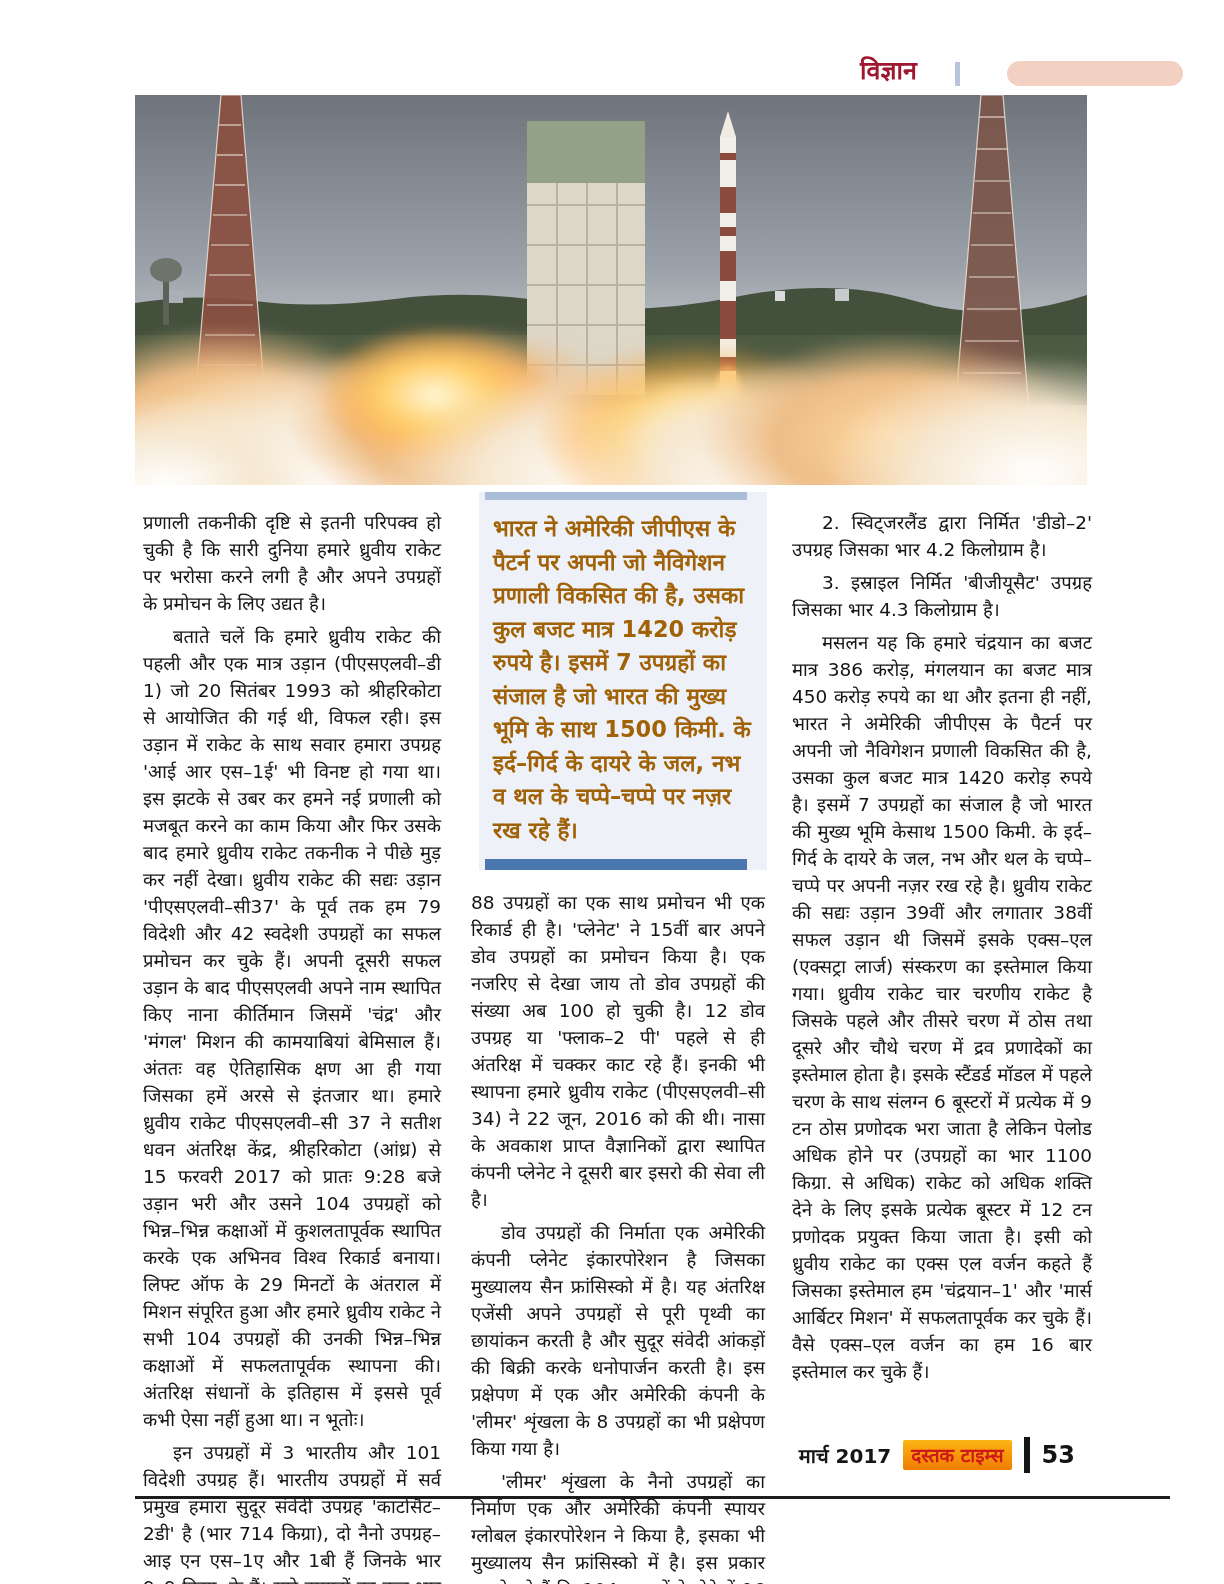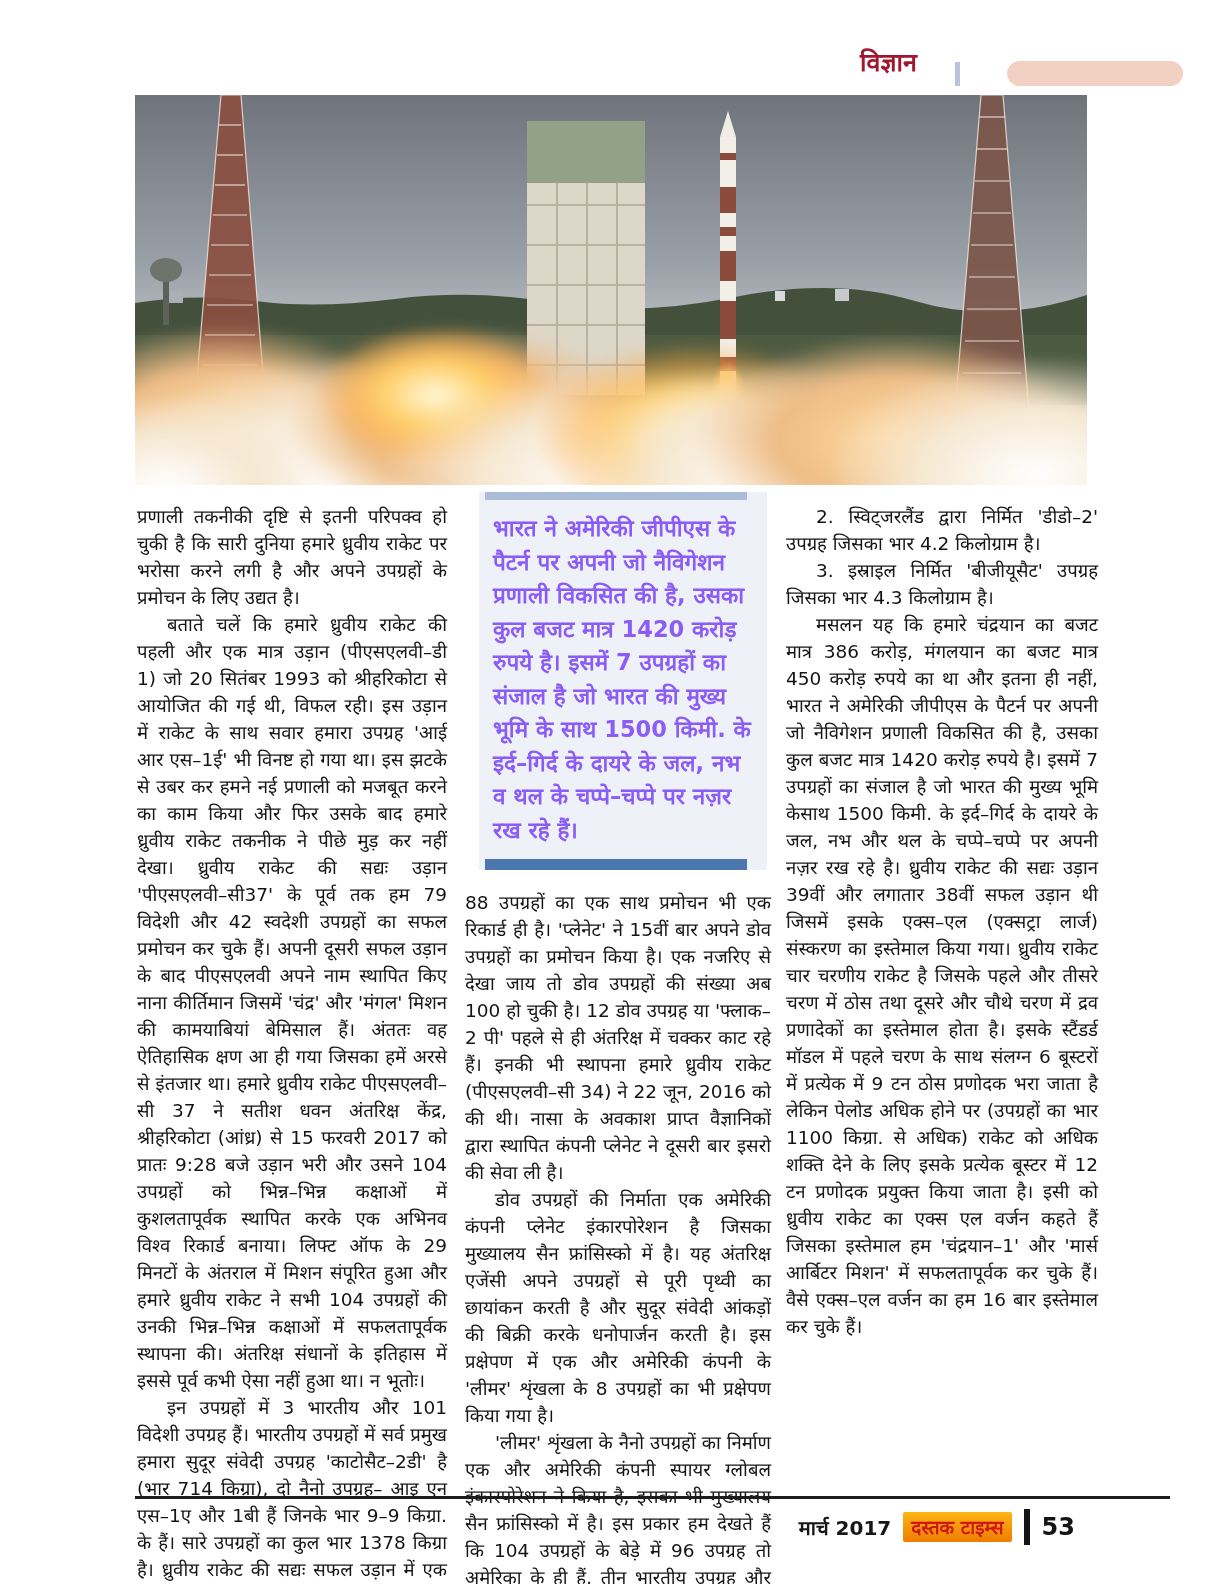--- a/index.html
+++ b/index.html
@@ -2,21 +2,21 @@
 <html lang="hi"><head>
 <meta charset="utf-8">
 <style>
   html,body{margin:0;padding:0;}
   body{
     width:1224px;height:1584px;position:relative;background:#ffffff;
     font-family:"DejaVu Sans", sans-serif;color:#111;
   }
   
   .hdr-label{
-    position:absolute;top:44px;left:860px;width:90px;
+    position:absolute;top:52px;left:860px;width:90px;
     font-size:25px;font-weight:600;color:#a01830;text-align:left;
   }
   .hdr-tick{
     position:absolute;top:62px;left:955px;width:5px;height:24px;background:#b7c4da;
   }
   .hdr-pill{
     position:absolute;top:61px;left:1007px;width:176px;height:25px;border-radius:13px;
     background:#f2d0c2;
   }
   
@@ -24,39 +24,39 @@
     position:absolute;left:135px;top:95px;width:952px;height:390px;overflow:hidden;
     background:#8d9299;
   }
   .photo svg{display:block;width:100%;height:100%;}
   
   .col{position:absolute;}
   .col1{left:137px;top:503px;width:310px;}
   .col2{left:465px;top:492px;width:306px;}
   .col3{left:786px;top:503px;width:312px;}
   p.body{
-    margin:0;text-align:justify;font-size:18.5px;line-height:27px;color:#141414;
+    margin:6px;text-align:justify;font-size:18.5px;line-height:27px;color:#141414;
     letter-spacing:0px;
   }
   p.indent{text-indent:30px;}
   
   .quote-box{width:288px;margin-left:14px;background:#eef2f8;}
   .quote-bar-top{height:8px;width:262px;margin-left:6px;background:#a9bdd9;}
   .quote-bar-bottom{height:11px;width:262px;margin-left:6px;background:#4a77b0;}
   .quote-text{
     padding:12px 10px 12px 14px;font-size:22.5px;line-height:33.5px;font-weight:600;
-    color:#8b5cf6;text-align:left;
+    color:#a16207;text-align:left;
   }
   .col2 .after-quote{margin-top:19px;}
   
   .footer-rule{
     position:absolute;left:135px;top:1496px;width:1035px;height:3px;background:#1c1c1c;
   }
   .footer-bar{
-    position:absolute;left:135px;top:1506px;width:940px;height:42px;
+    position:absolute;left:135px;top:1434px;width:940px;height:42px;
     display:flex;justify-content:flex-end;align-items:center;gap:12px;
   }
   .footer-date{font-size:20px;font-weight:700;color:#161616;}
   .footer-logo{
     background:linear-gradient(#fdb515,#ef7c00);color:#d01818;font-weight:700;
     font-size:19px;padding:2px 8px;border-radius:2px;
   }
   .footer-sep{width:6px;height:36px;background:#141414;}
   .footer-page{font-size:24px;font-weight:700;color:#141414;line-height:36px;}
 </style>

